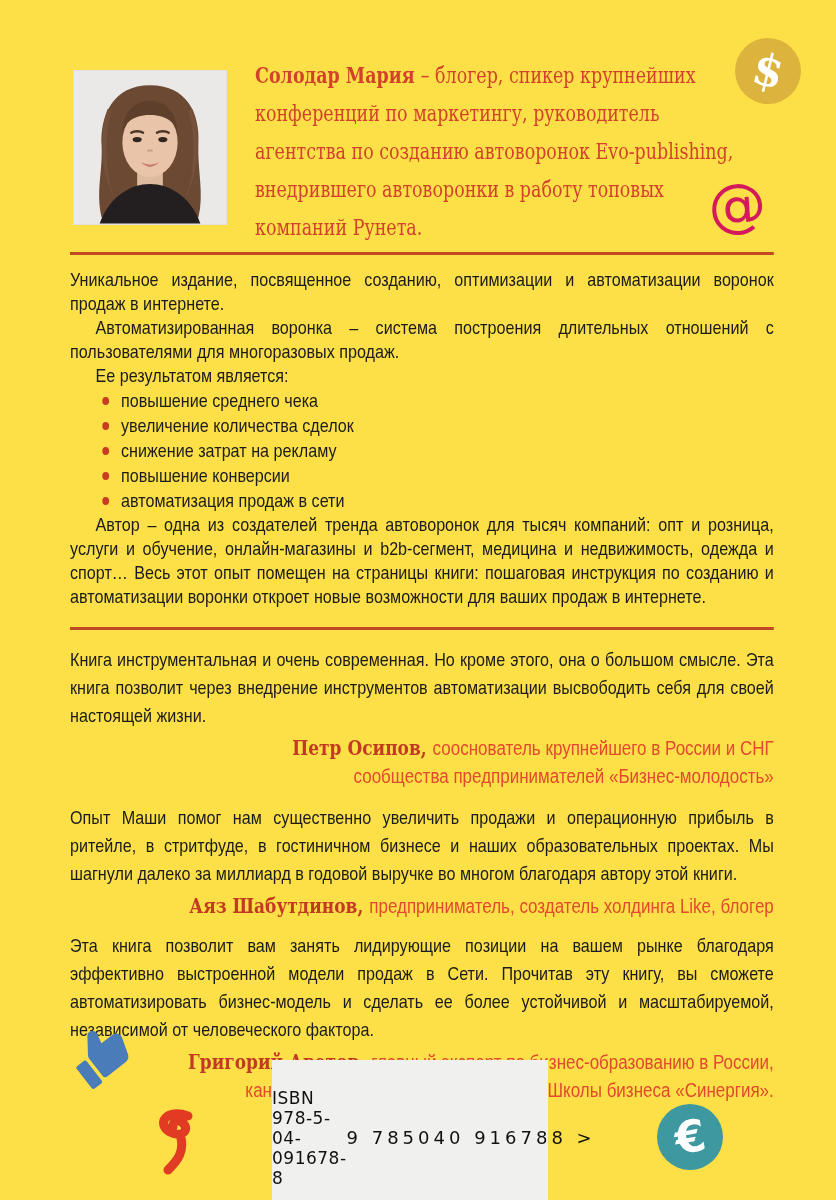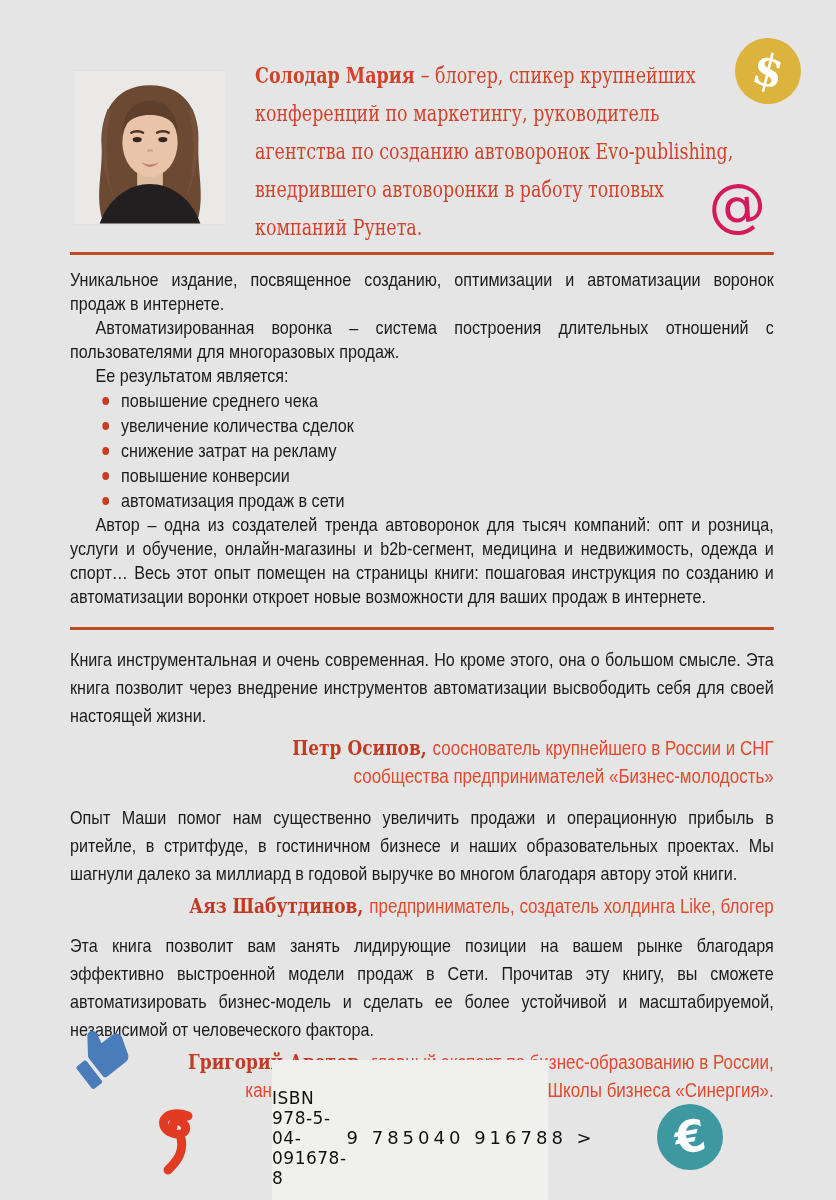--- a/index.html
+++ b/index.html
@@ -1,19 +1,19 @@
 <!DOCTYPE html>
 <html lang="ru"><head>
 <meta charset="utf-8">
 <title>Book back cover</title>
 <style>
   html,body{margin:0;padding:0;background:#fff;}
   .page{
     position:relative;width:836px;height:1200px;margin:0 auto;
-    background:#e5e5e5;overflow:hidden;
+    background:#fde047;overflow:hidden;
     font-family:"Liberation Sans",sans-serif;color:#1c1c1c;
   }
   
   .photo{
     position:absolute;left:73px;top:70px;width:154px;height:155px;
     border:1px solid #e3e1df;box-sizing:border-box;background:#ebe9e7;
   }
   .photo svg{display:block;width:100%;height:100%;}
   .bio{
     position:absolute;left:255px;top:56px;width:556px;

